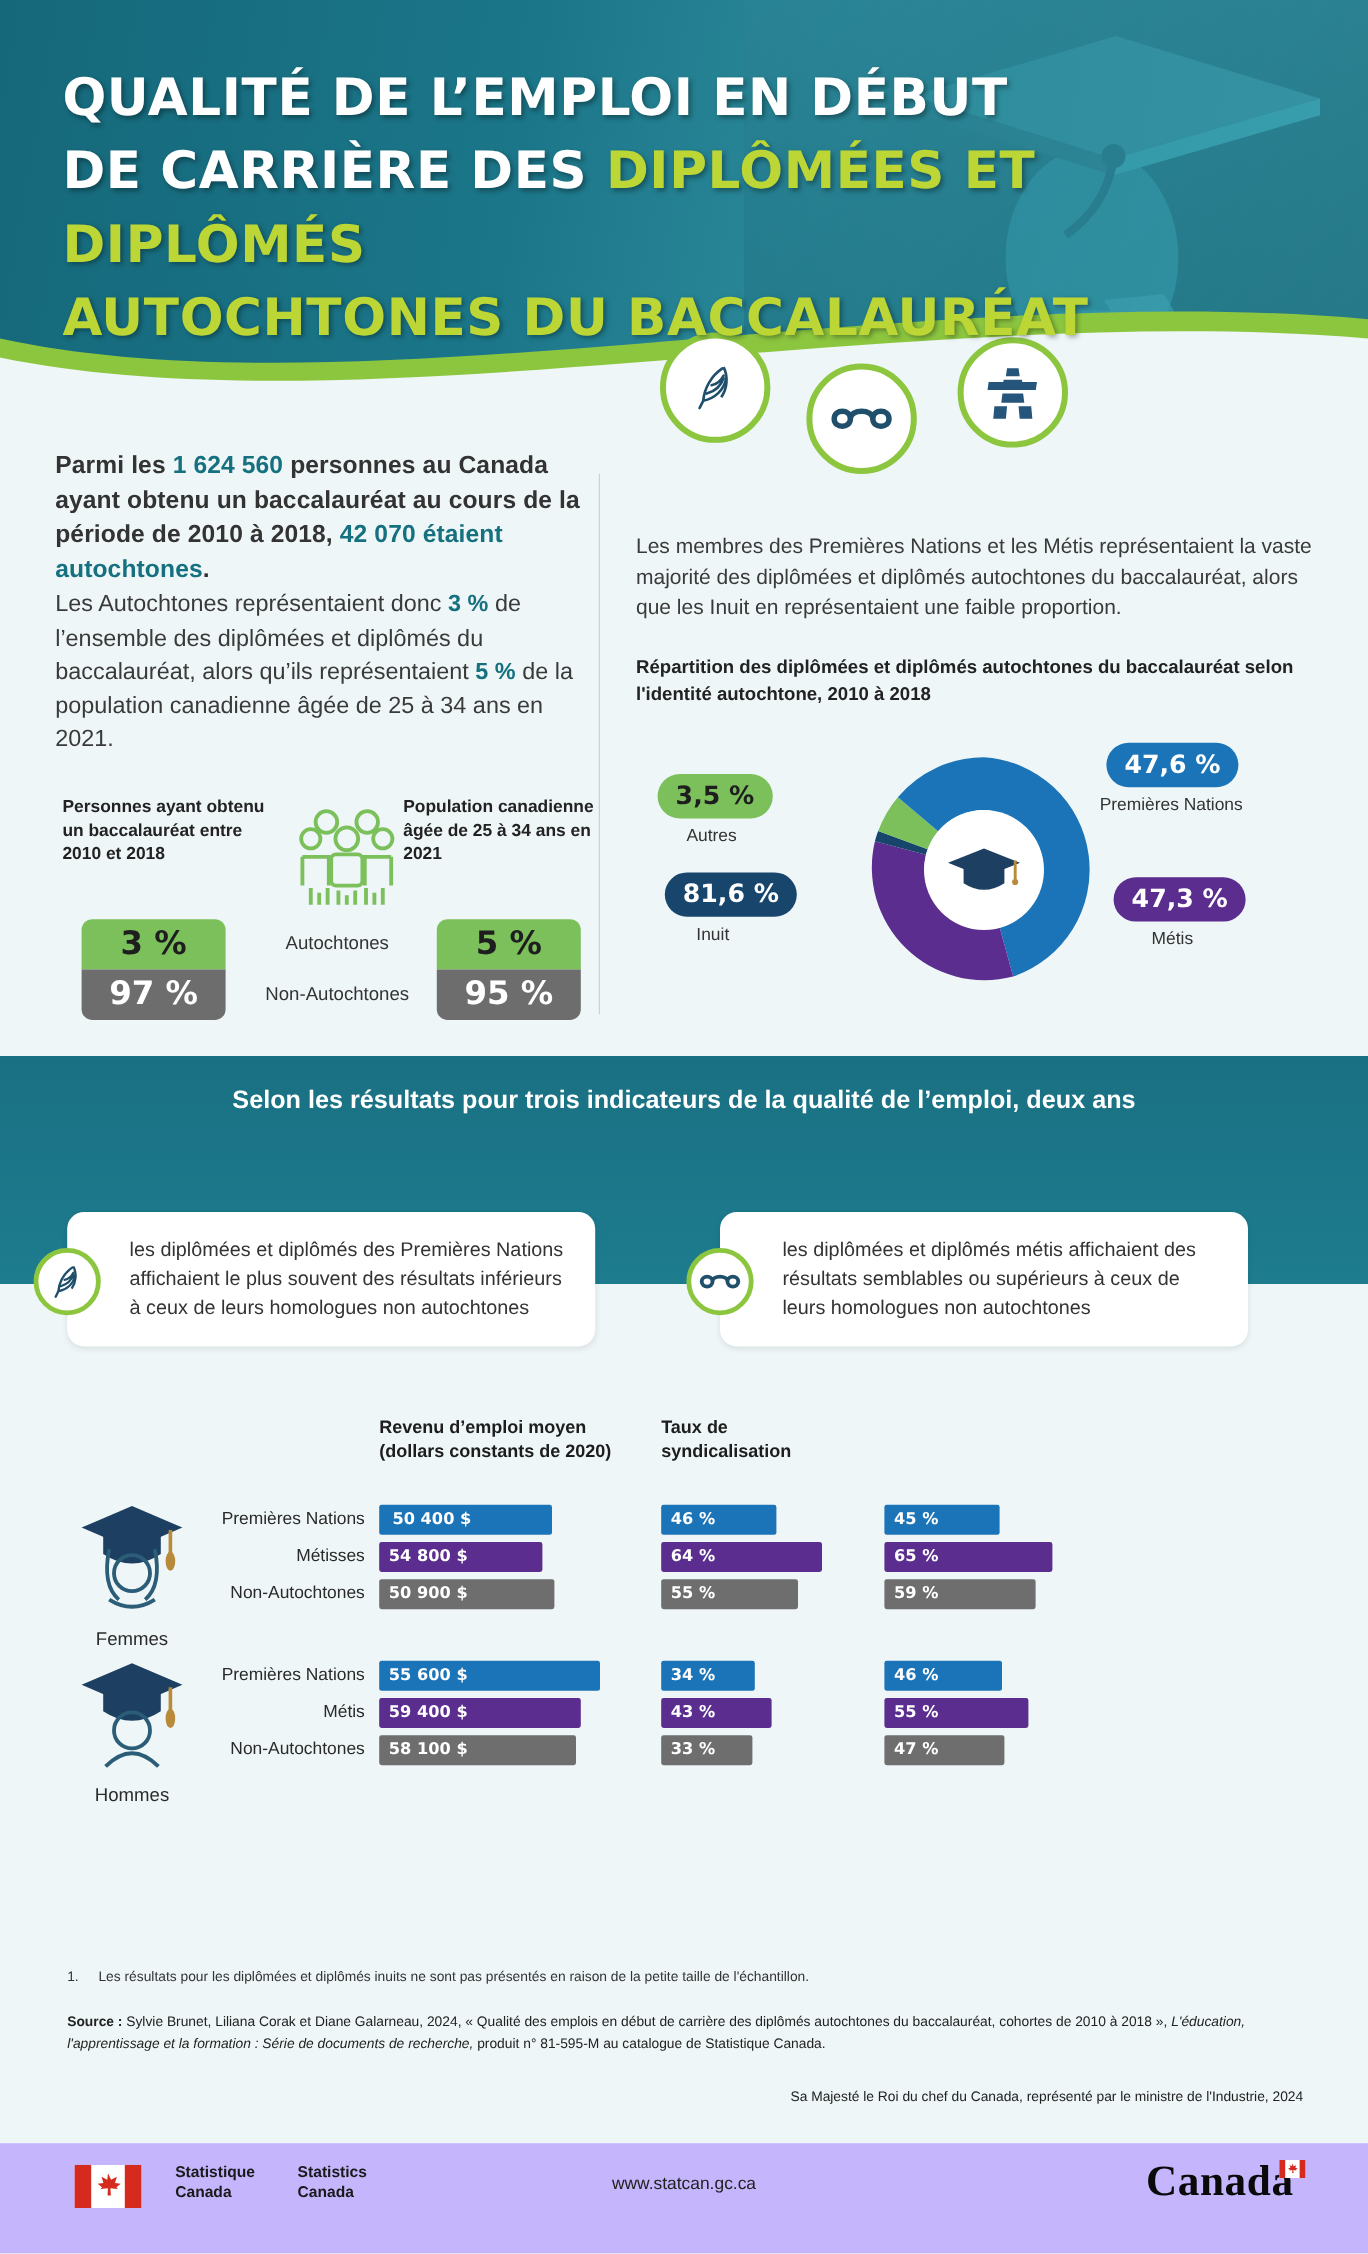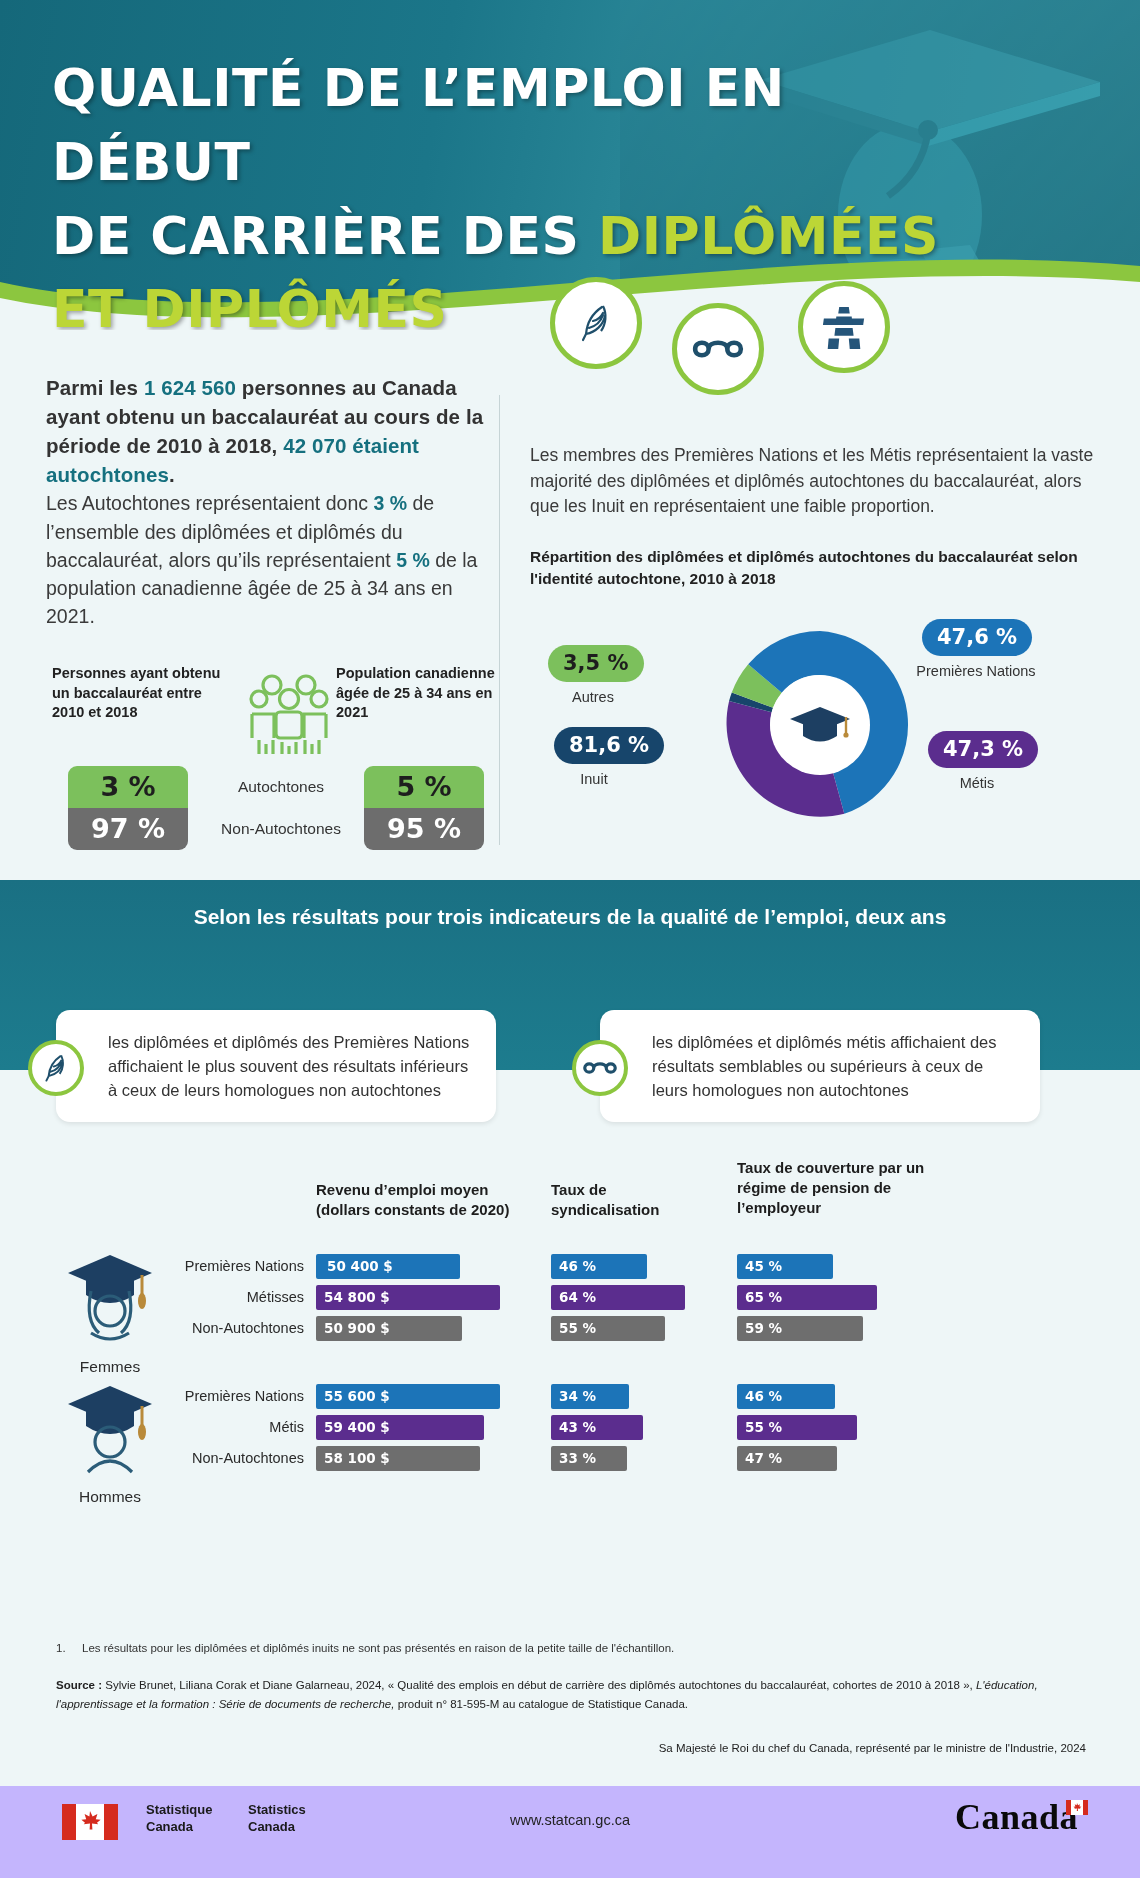--- a/index.html
+++ b/index.html
@@ -21,21 +21,21 @@
   .header .photo {
     position:absolute; right:0; top:0; width:520px; height:330px;
     opacity:.55;
   }
   .header .wave { position:absolute; left:0; bottom:-2px; width:1140px; height:90px; }
   .title-wrap {
     position:absolute; left:52px; top:52px; width:900px; z-index:4;
   }
   .title-line {
     font-family:"DejaVu Sans", sans-serif;
-    font-weight:bold; font-size:52px; letter-spacing:.5px;
+    font-weight:bold; font-size:43px; letter-spacing:.5px;
     line-height:1.42; color:#ffffff; text-transform:uppercase;
     text-shadow: 2px 2px 4px rgba(0,0,0,.35);
   }
   .title-line .hl { color:#bcd636; }
 
   
   .panel-left { position:absolute; left:46px; top:345px; width:460px; }
   .panel-right { position:absolute; left:530px; top:345px; width:564px; }
   .vdivider { position:absolute; left:499px; top:395px; width:1px; height:450px; background:#c6d4d6; }
 
@@ -330,40 +330,39 @@
         <path d="M17 17 c0 -8 -13 -8 -13 0 c0 8 13 8 13 0 c0 -8 18 -8 18 0 c0 8 13 8 13 0 c0 -8 -13 -8 -13 0" stroke="#1f4f6b" stroke-width="4.6" fill="none"></path>
       </svg>
     </div>
     <span>les diplômées et diplômés métis affichaient des résultats semblables ou supérieurs à ceux de leurs homologues non autochtones</span>
   </div>
 
   <div class="chartsec">
 
     <div class="colhead" style="left:316px; top:40px; width:220px;">Revenu d’emploi moyen (dollars constants de 2020)</div>
     <div class="colhead" style="left:551px; top:40px; width:150px;">Taux de syndicalisation</div>
-    <div class="colhead" style="left:737px; top:18px; width:190px;">Taux de couverture par un régime de pension de l’employeur</div>
 
     <svg style="position:absolute; left:58px; top:105px;" width="104" height="110" viewBox="0 0 104 110">
       <polygon points="10,28 52,10 94,28 52,46" fill="#1d3f62"></polygon>
       <path d="M28,34 v16 q24,16 48,0 v-16" fill="#1d3f62"></path>
       <path d="M84 30 v20" stroke="#b98a3a" stroke-width="3" fill="none"></path>
       <ellipse cx="84" cy="56" rx="4" ry="8" fill="#b98a3a"></ellipse>
       <circle cx="52" cy="66" r="15" fill="none" stroke="#2b5c78" stroke-width="3.2"></circle>
       <path d="M33 46 q-6 30 8 42 M71 46 q6 30 -8 42" stroke="#2b5c78" stroke-width="3.2" fill="none"></path>
       <path d="M33 88 q19 12 38 0" stroke="#2b5c78" stroke-width="3.2" fill="none"></path>
     </svg>
     <div class="gradlabel" style="left:55px; top:218px;">Femmes</div>
 
     <div class="grouplabel" style="left:140px; top:118px; width:164px;">Premières Nations</div>
     <div class="bar b1" style="left:316px; top:114px; width:144px;padding-left:11px;">50 400 $</div>
     <div class="bar b1" style="left:551px; top:114px; width:96px;">46 %</div>
     <div class="bar b1" style="left:737px; top:114px; width:96px;">45 %</div>
 
     <div class="grouplabel" style="left:140px; top:149px; width:164px;">Métisses</div>
-    <div class="bar b2" style="left:316px; top:145px; width:184px;">54 800 $</div>
+    <div class="bar b2" style="left:316px; top:145px; width:136px;">54 800 $</div>
     <div class="bar b2" style="left:551px; top:145px; width:134px;">64 %</div>
     <div class="bar b2" style="left:737px; top:145px; width:140px;">65 %</div>
 
     <div class="grouplabel" style="left:140px; top:180px; width:164px;">Non-Autochtones</div>
     <div class="bar b3" style="left:316px; top:176px; width:146px;">50 900 $</div>
     <div class="bar b3" style="left:551px; top:176px; width:114px;">55 %</div>
     <div class="bar b3" style="left:737px; top:176px; width:126px;">59 %</div>
 
     <svg style="position:absolute; left:58px; top:236px;" width="104" height="110" viewBox="0 0 104 110">
       <polygon points="10,28 52,10 94,28 52,46" fill="#1d3f62"></polygon>

